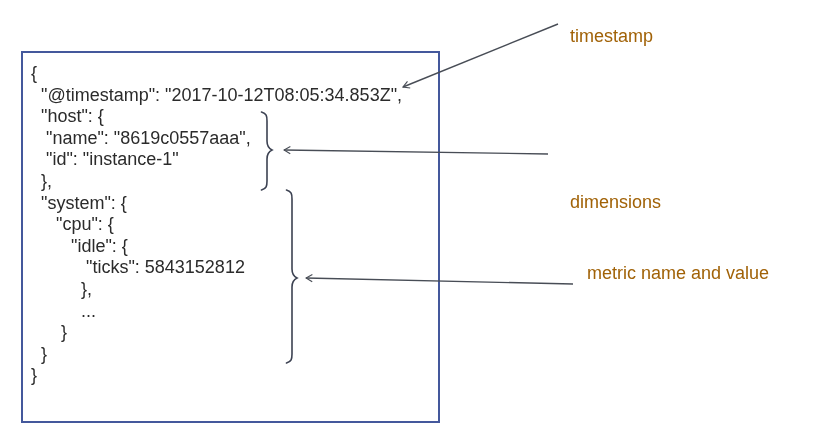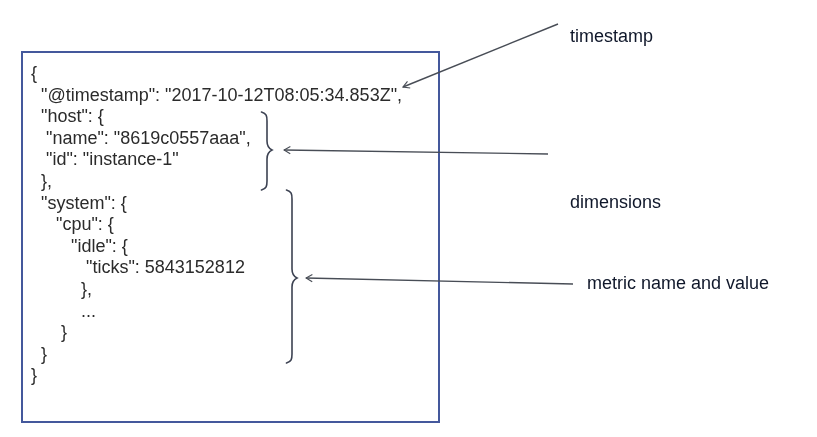--- a/index.html
+++ b/index.html
@@ -31,26 +31,26 @@
     font-family: "Liberation Sans", "DejaVu Sans", sans-serif;
     font-size: 18px;
     line-height: 21.6px;
     color: #2b2b2b;
     white-space: pre;
   }
   .label {
     position: absolute;
     font-size: 18px;
     line-height: 21px;
-    color: #0f172a;
+    color: #a16207;
     white-space: nowrap;
   }
   .label-timestamp  { left: 570px; top: 26px; }
   .label-dimensions { left: 570px; top: 144px; margin-top: 48px; }
-  .label-metric     { left: 587px; top: 273px; }
+  .label-metric     { left: 587px; top: 263px; }
   .overlay {
     position: absolute;
     left: 0;
     top: 0;
     pointer-events: none;
   }
   .connector {
     stroke: #484d56;
     stroke-width: 1.4;
     fill: none;

